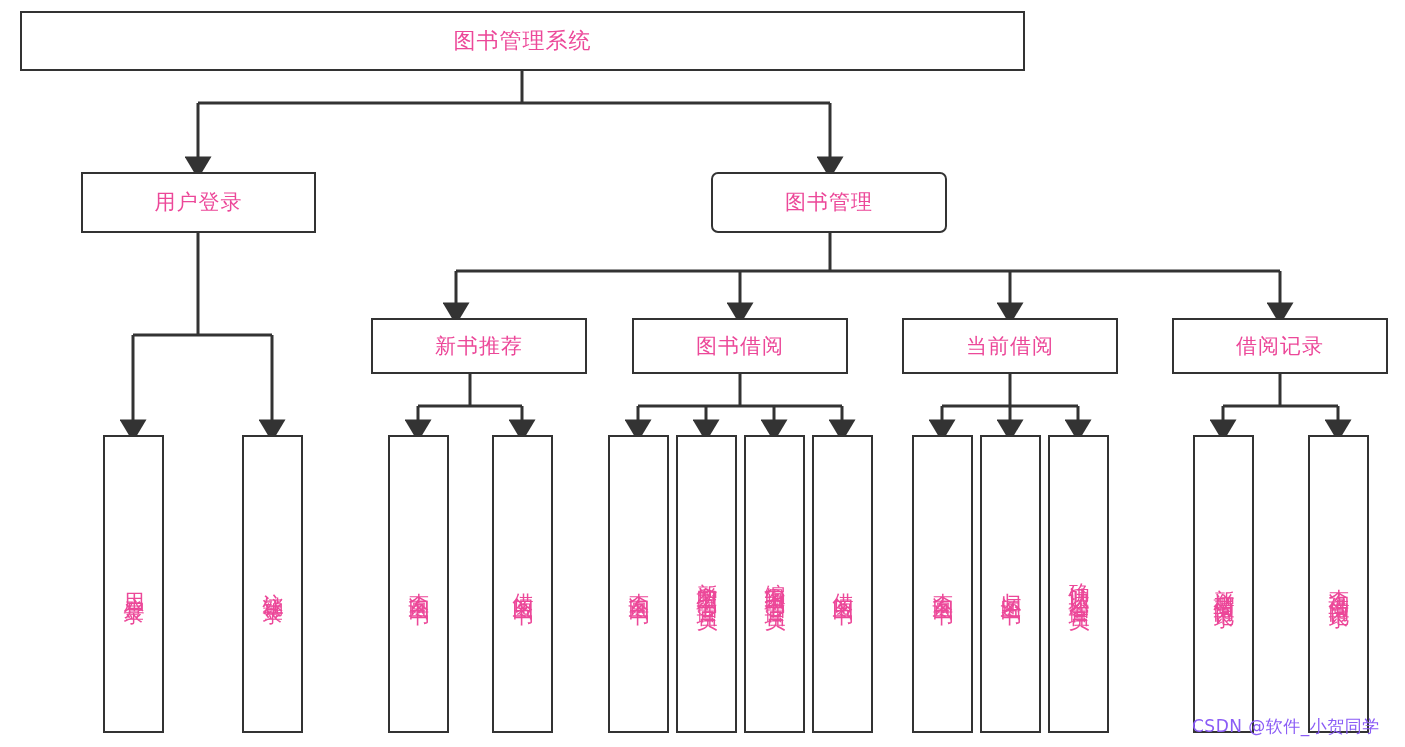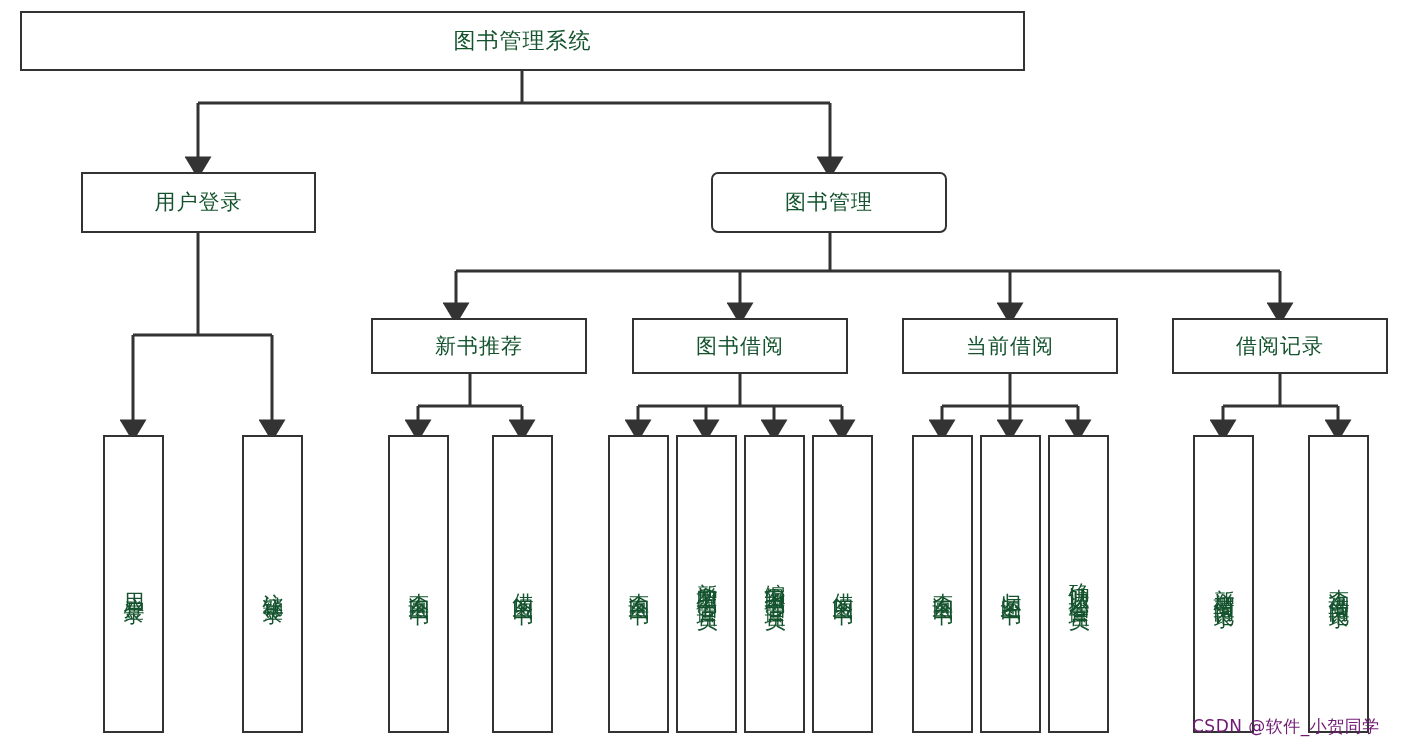--- a/index.html
+++ b/index.html
@@ -27,21 +27,21 @@
     pointer-events: none;
   }
   .node {
     position: absolute;
     box-sizing: border-box;
     background: #ffffff;
     border: 2px solid #333333;
     display: flex;
     align-items: center;
     justify-content: center;
-    color: #14532d;
+    color: #ec4899;
   }
   .node-label {
     display: block;
     text-align: center;
     line-height: 1.18;
     letter-spacing: 1px;
   }
   
   .node.horizontal .node-label {
     writing-mode: horizontal-tb;
@@ -59,21 +59,21 @@
     writing-mode: vertical-rl;
     text-orientation: upright;
     font-size: 21px;
     line-height: 1.0;
     letter-spacing: 4px;
     white-space: nowrap;
     max-height: 274px;
   }
   .watermark {
     position: absolute;
-    color: #701a75;
+    color: #8b5cf6;
     font-size: 17px;
     white-space: nowrap;
     letter-spacing: 0.5px;
   }
 </style>
 </head>
 <body>
 
 <div id="diagram-canvas">
 

